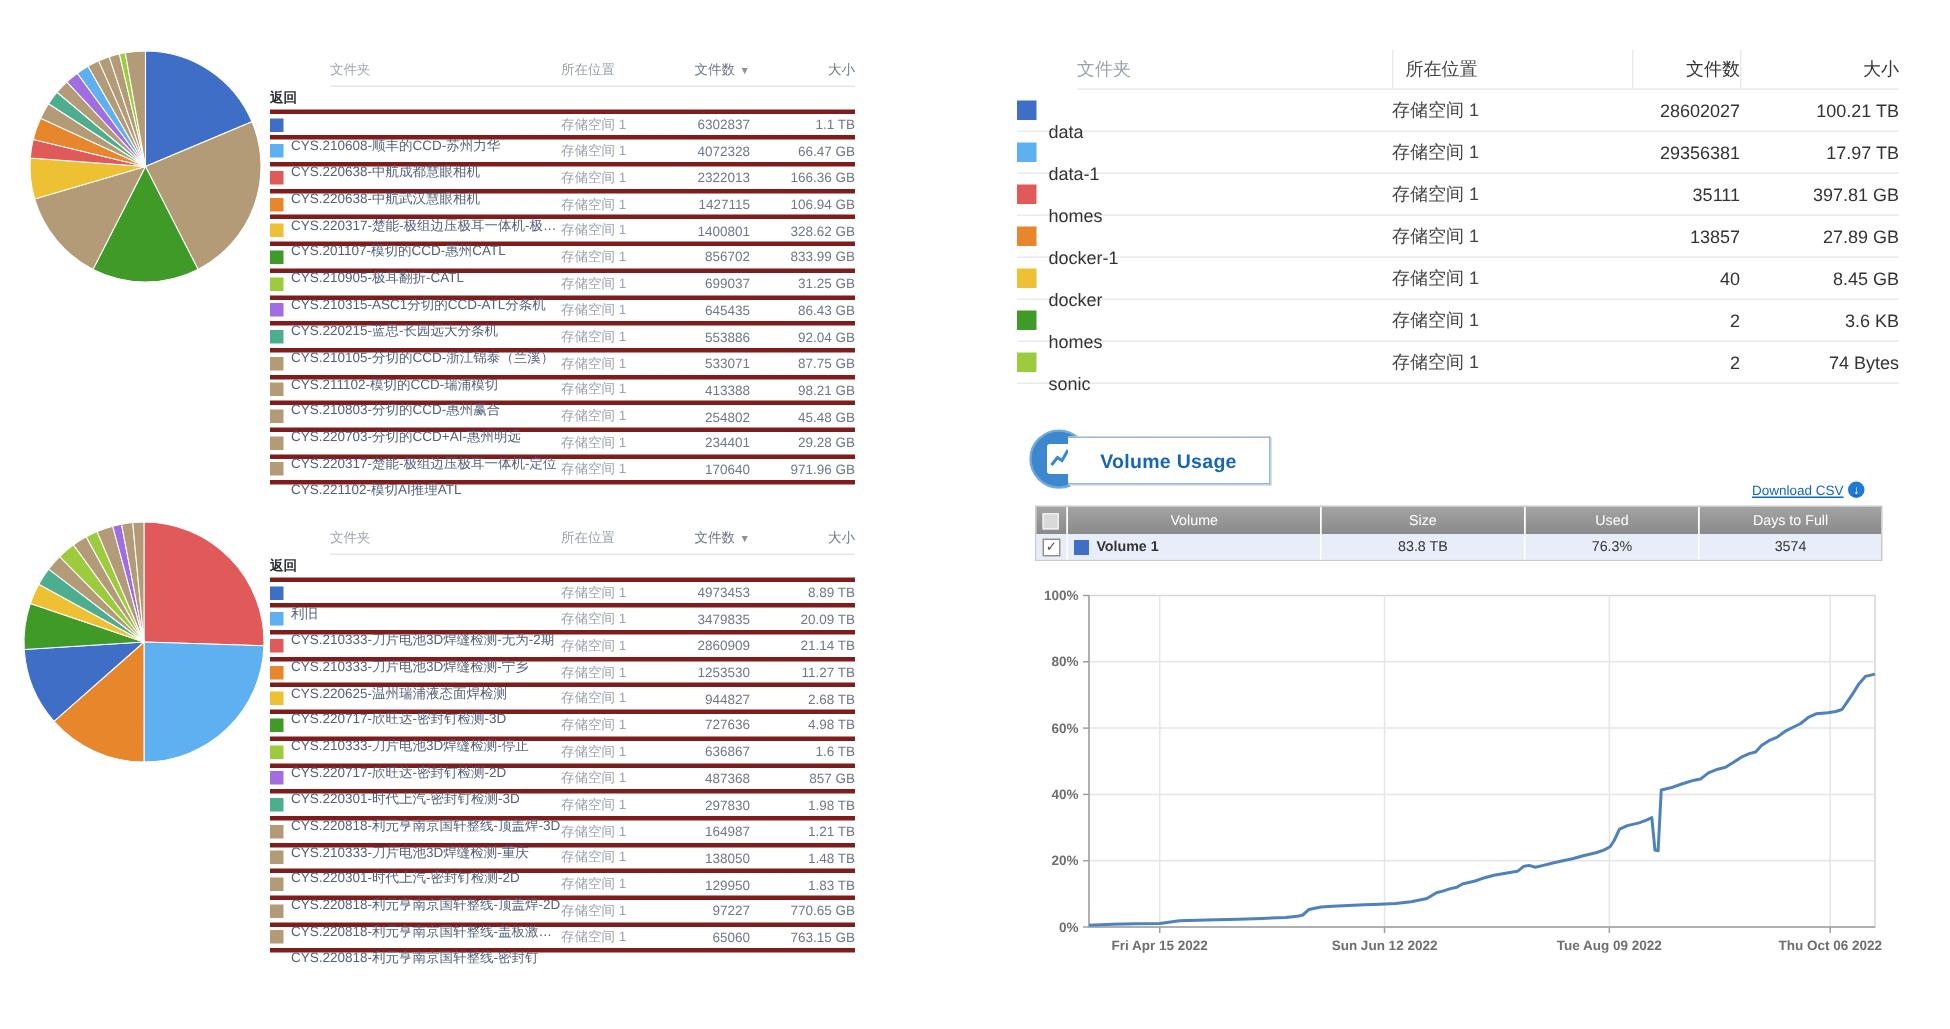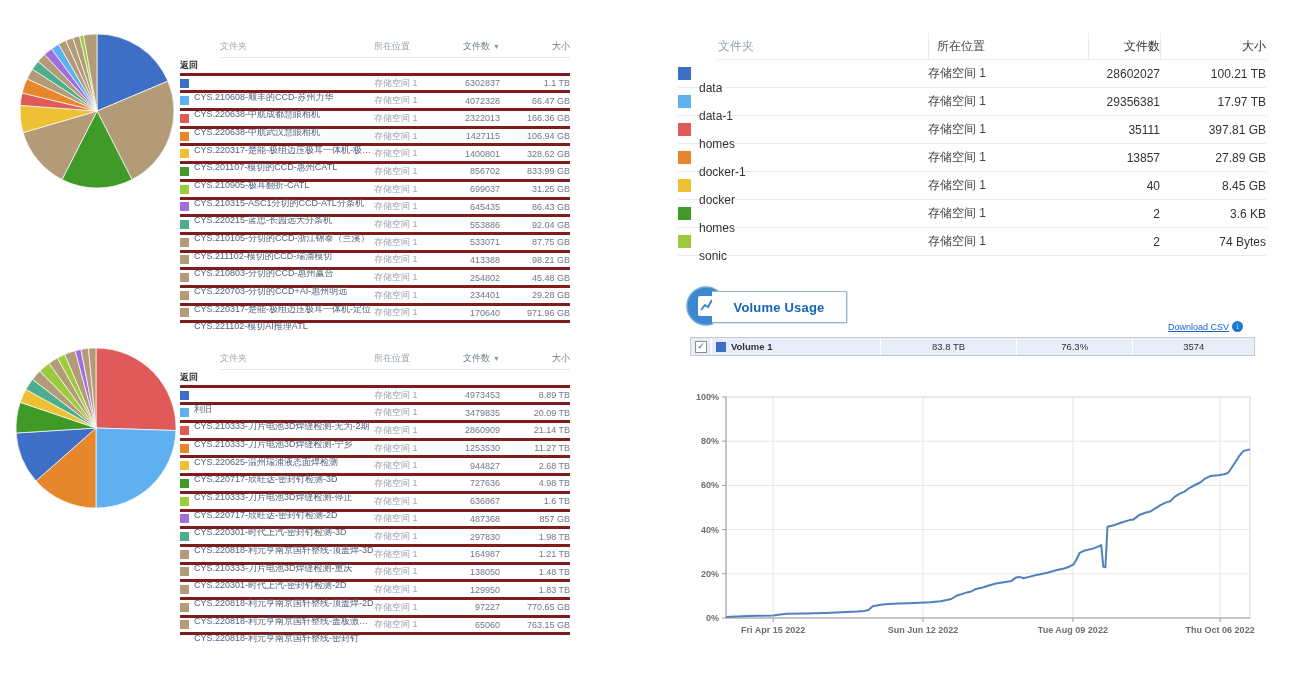--- a/index.html
+++ b/index.html
@@ -467,20 +467,29 @@
   </div>
   <div class="vu-title-box">
     <span>Volume Usage</span>
   </div>
   <a class="csv-link">
     <span>Download CSV</span>
     <span class="csv-icon">↓</span>
   </a>
 
   <div class="vu-table">
+    <div class="vu-tr">
+      <div class="vu-cell vu-th vu-c0">
+          <span class="hd-check"></span>
+        </div>
+      <div class="vu-cell vu-th vu-c1">Volume</div>
+      <div class="vu-cell vu-th vu-c2">Size</div>
+      <div class="vu-cell vu-th vu-c3">Used</div>
+      <div class="vu-cell vu-th vu-c4">Days to Full</div>
+    </div>
     <div class="vu-tr">
       <div class="vu-cell vu-td vu-c0">
           <span class="row-check">✓</span>
         </div>
       <div class="vu-cell vu-td vu-c1">
           <span class="vol-swatch"></span>
           <span class="vname">Volume 1</span>
         </div>
       <div class="vu-cell vu-td vu-c2">83.8 TB</div>
       <div class="vu-cell vu-td vu-c3">76.3%</div>

